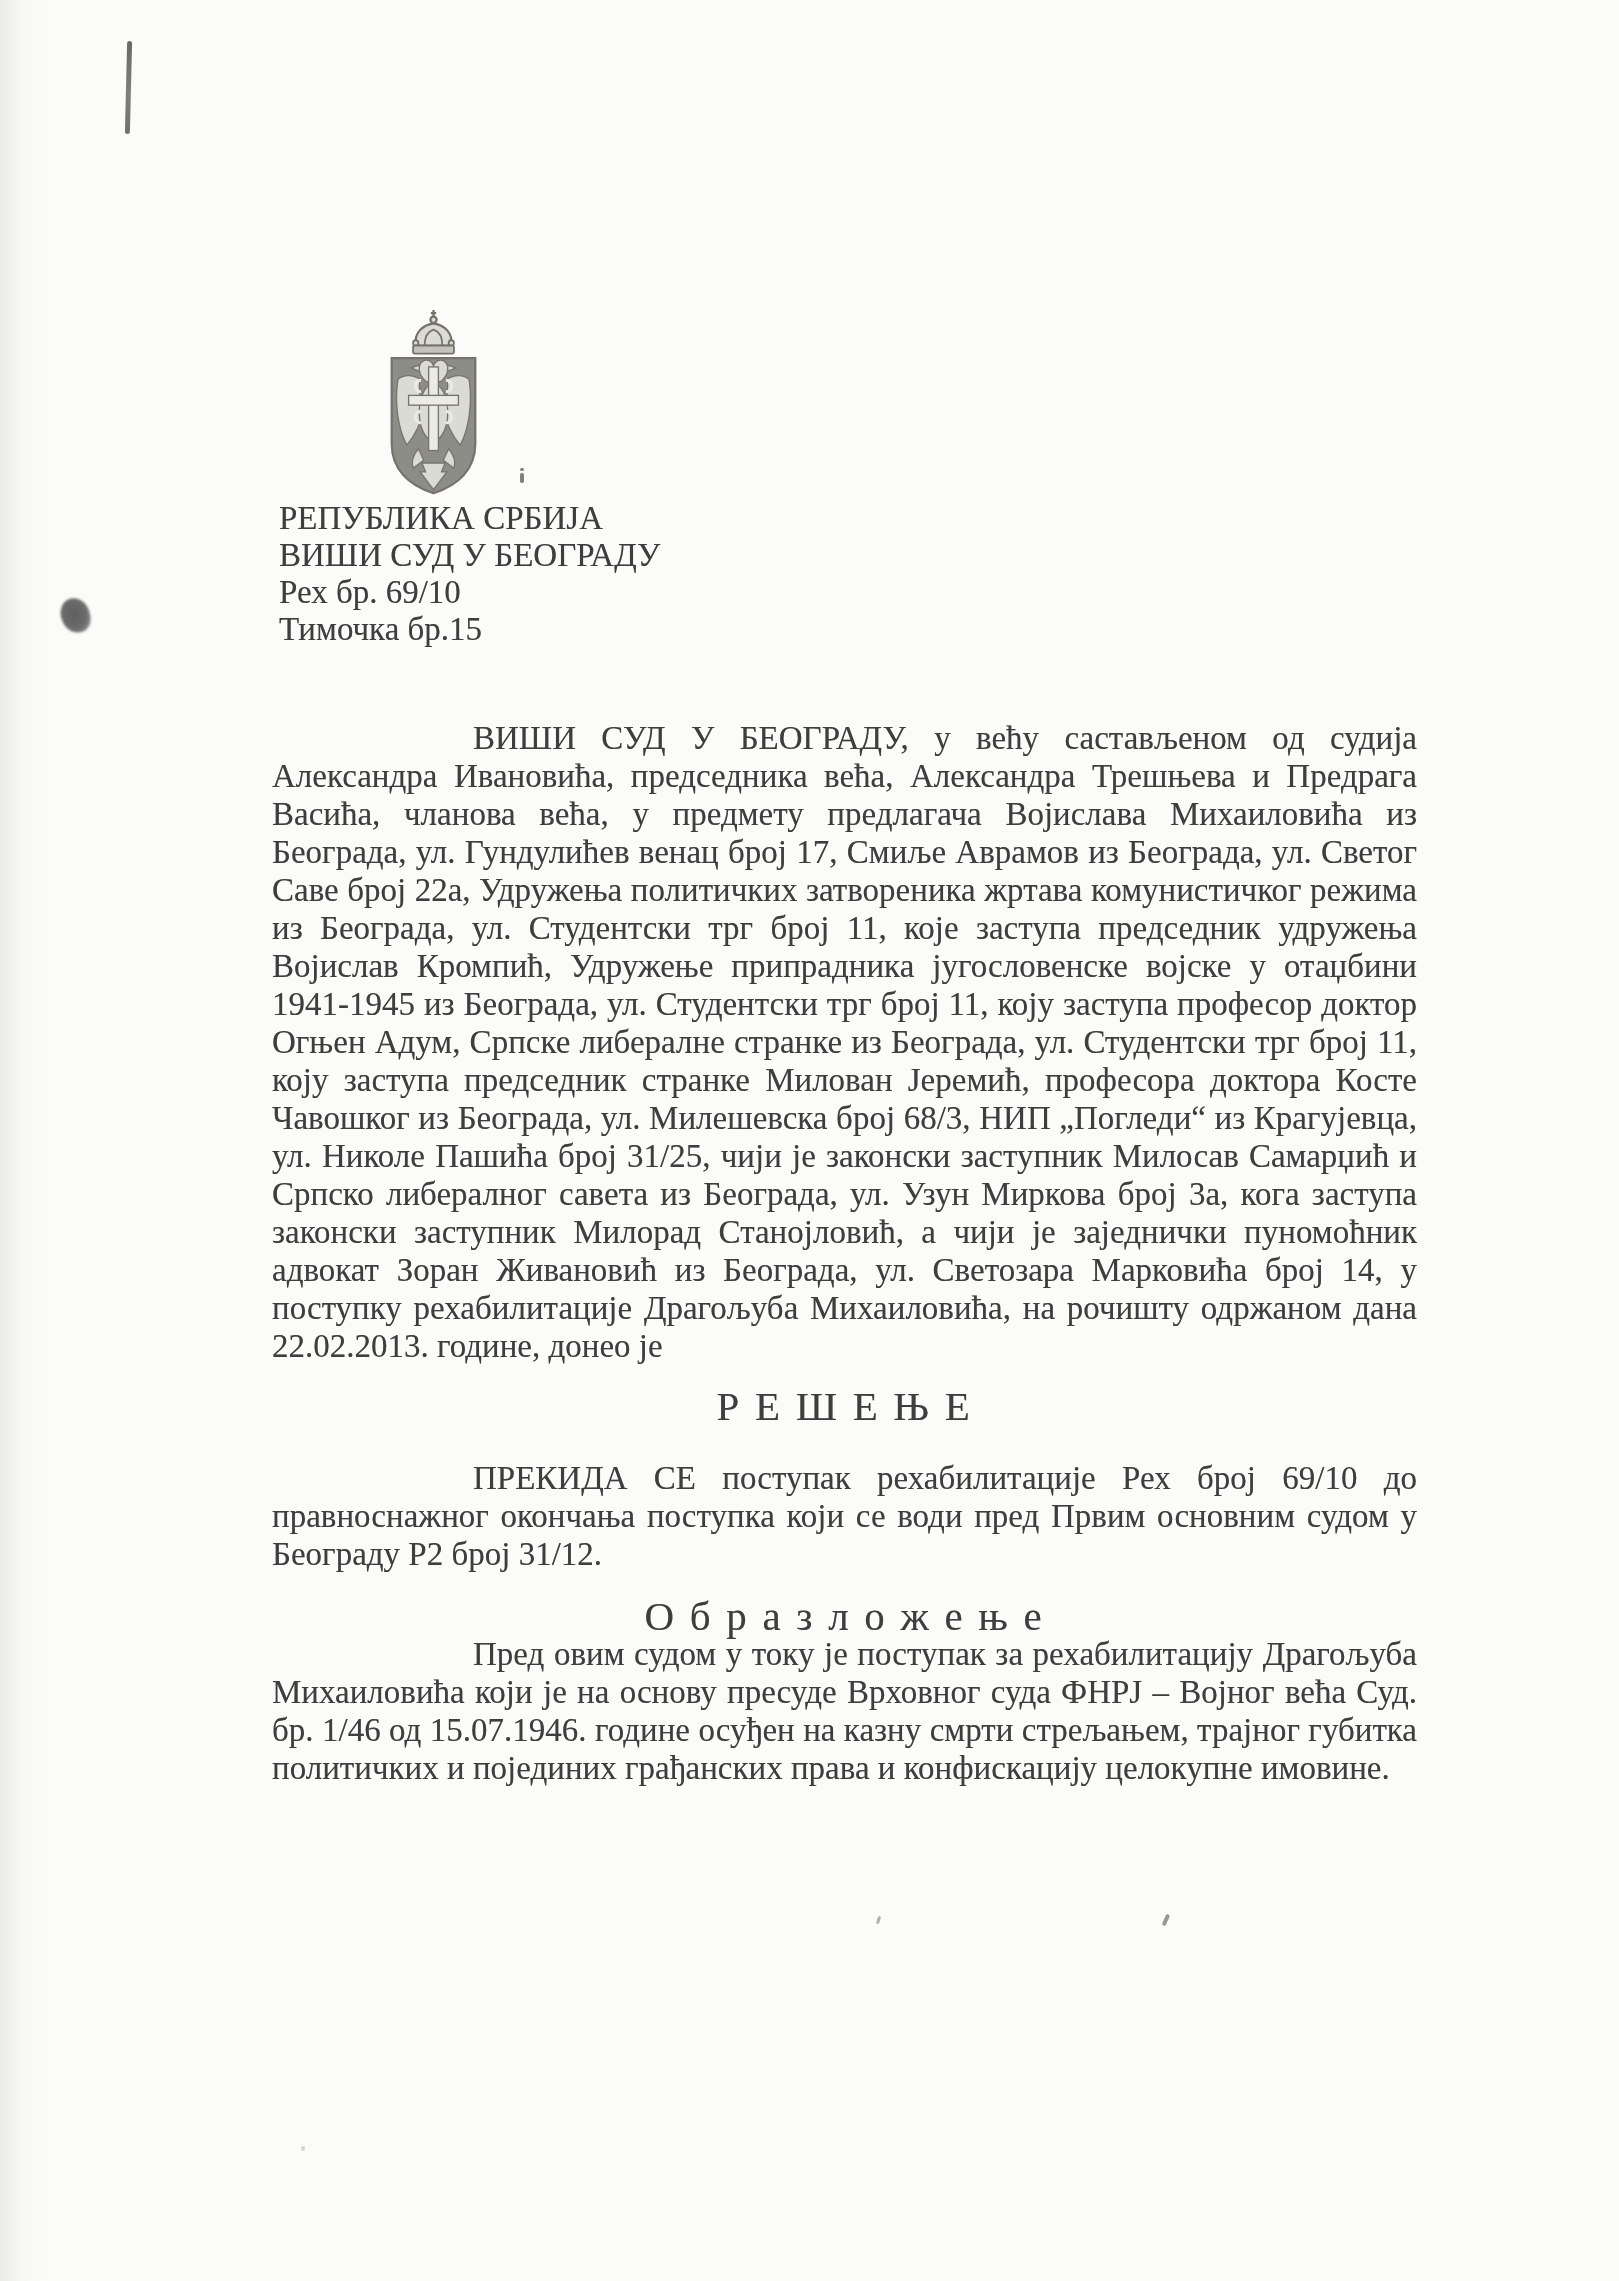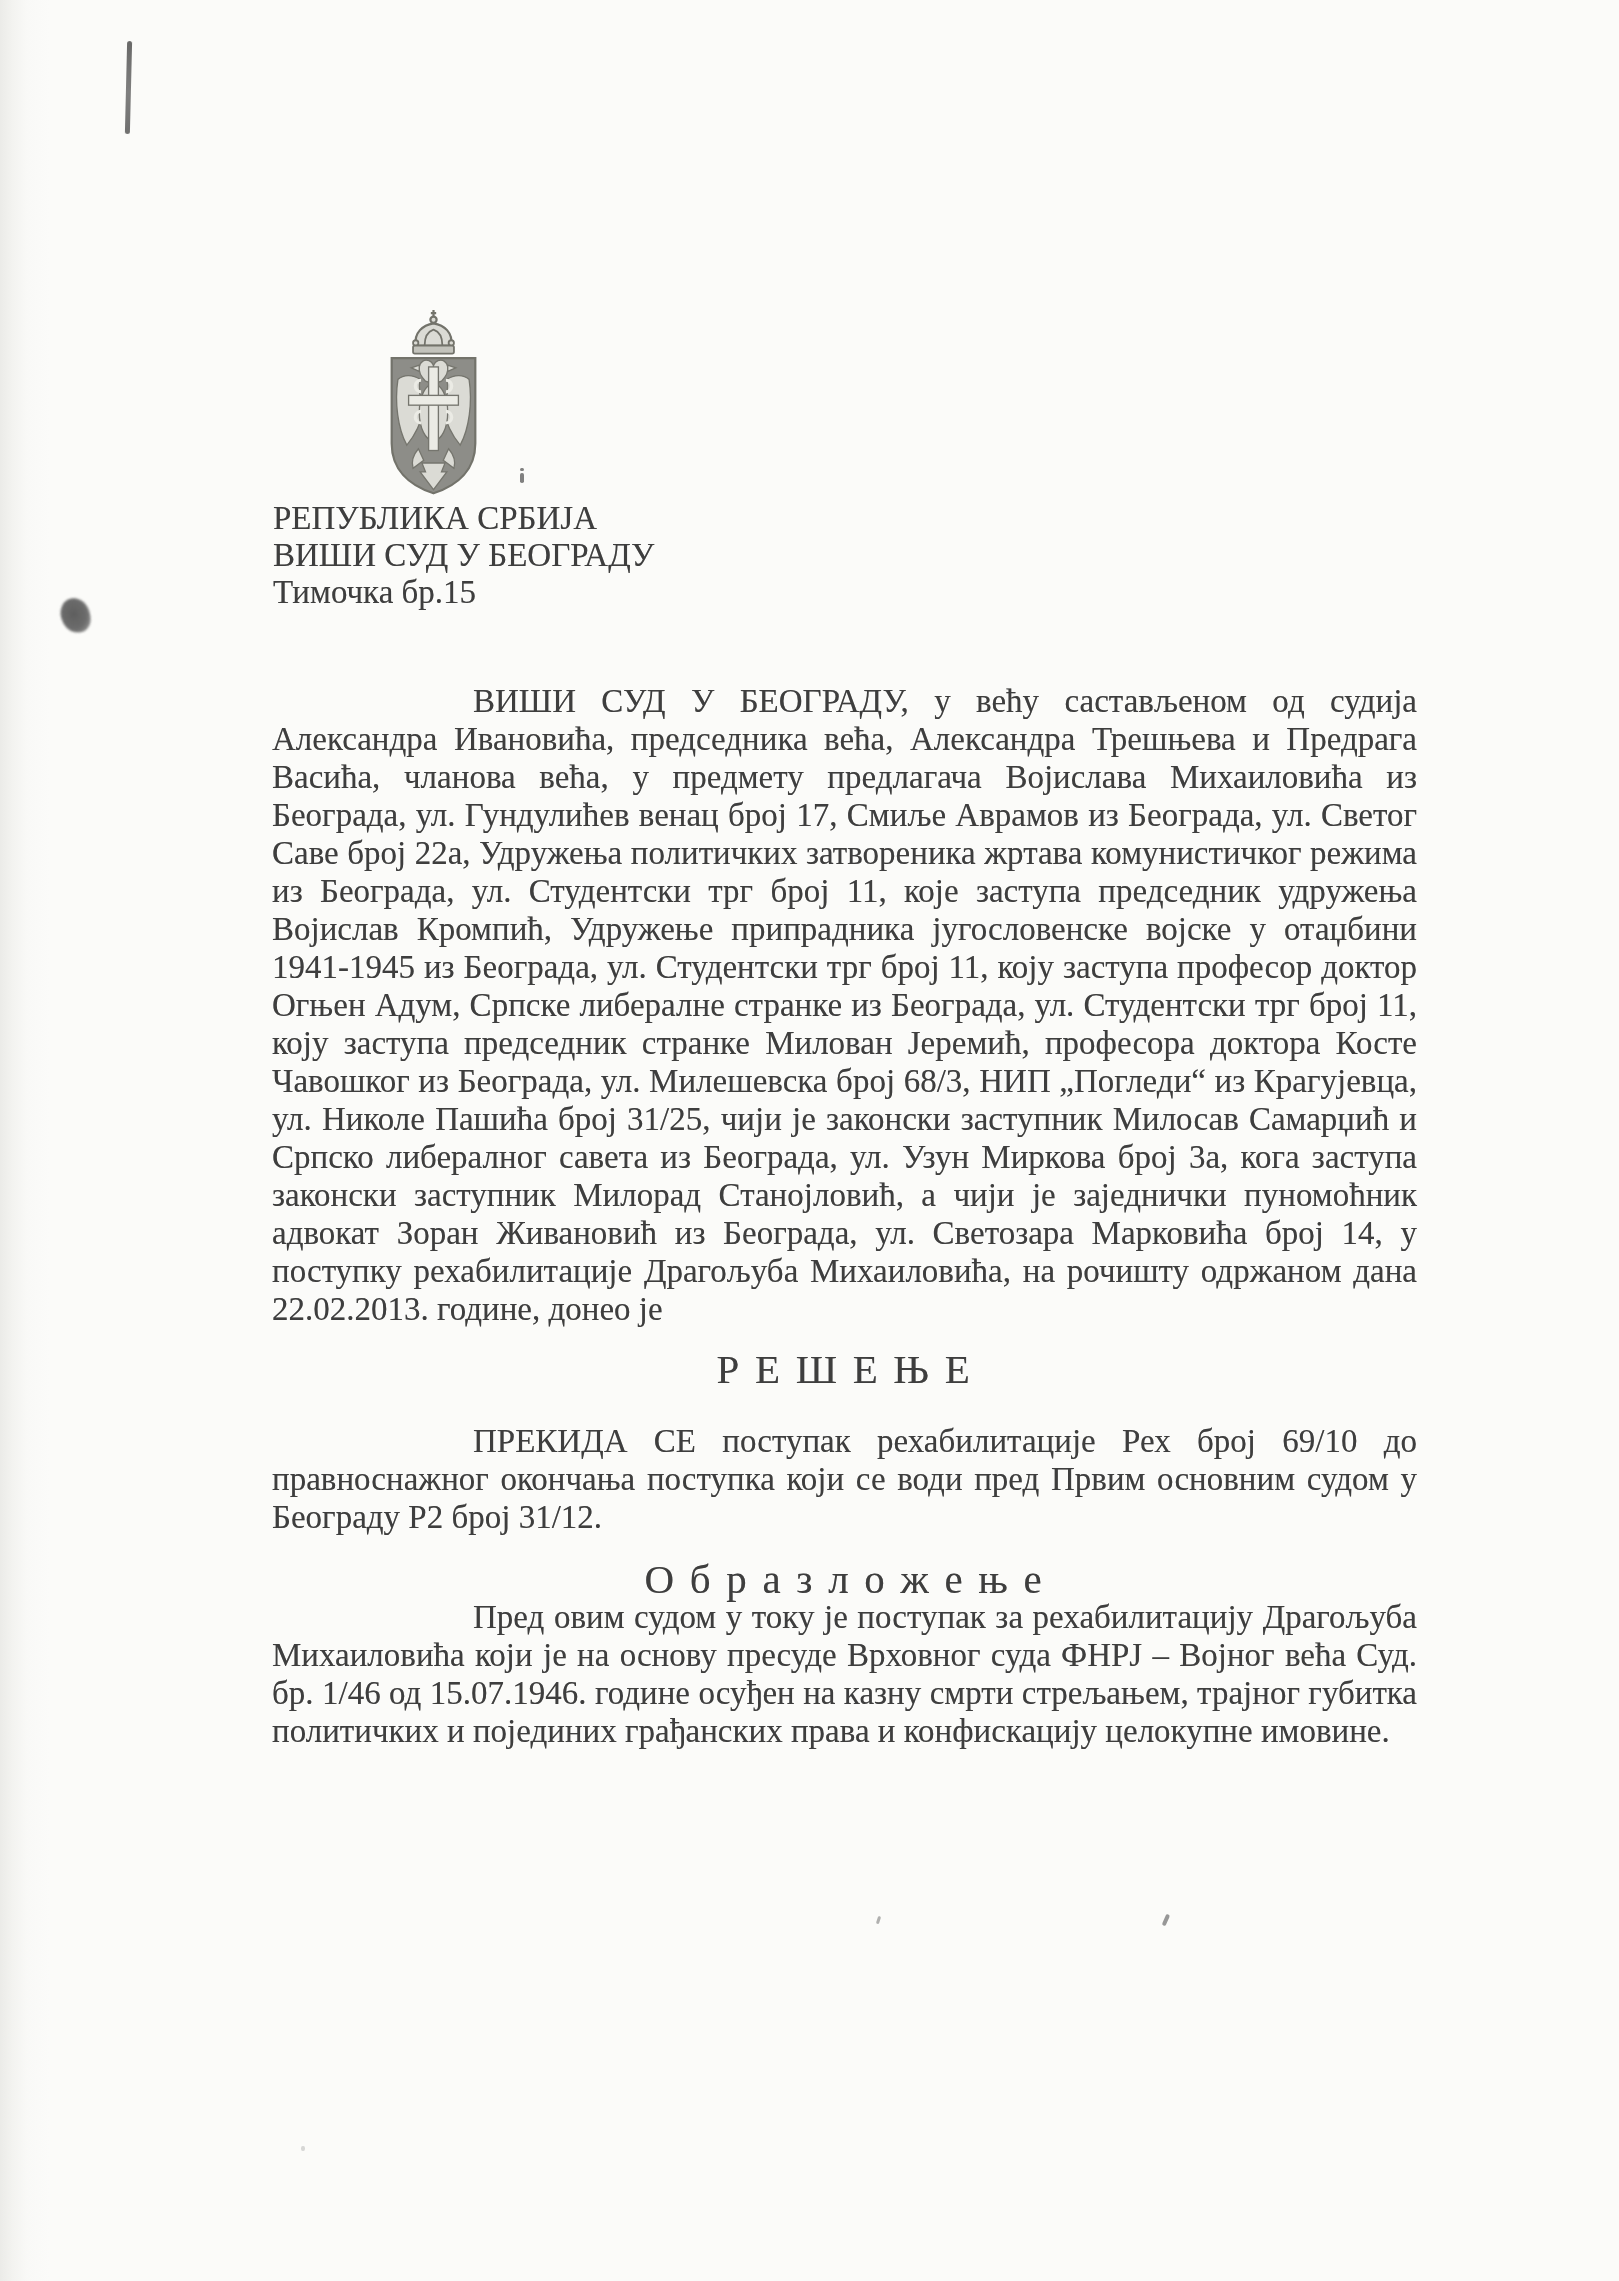--- a/index.html
+++ b/index.html
@@ -45,21 +45,21 @@
   
   .tick-mark{position:absolute;left:520px;top:473px;width:3.6px;height:9.8px;background:#585858;opacity:.75;border-radius:1.8px;}
   .tick-mark::before{content:"";position:absolute;left:0;top:-5.3px;width:3.6px;height:3.6px;background:#585858;border-radius:50%;}
   .speck{position:absolute;background:#555;border-radius:1.8px;}
   .speck-1{left:877px;top:1916px;width:2.7px;height:8px;opacity:.45;transform:rotate(18deg);}
   .speck-2{left:1164px;top:1914px;width:3.6px;height:11.6px;opacity:.6;transform:rotate(24deg);border-radius:2.7px;}
   .speck-3{left:301px;top:2146px;width:3.6px;height:4.5px;opacity:.22;border-radius:50%;}
 
   .document{position:absolute;left:272px;top:310px;width:1145px;}
   .emblem{margin-left:107px;width:109px;height:185px;filter:blur(0.4px) contrast(.96);}
-  .letterhead{margin-left:1px;margin-top:5.3px;font-size:33px;line-height:37px;white-space:nowrap;}
+  .letterhead{margin-left:7px;margin-top:5.3px;font-size:33px;line-height:37px;white-space:nowrap;}
   .letterhead div{min-height:37px;}
 
   p{margin:0;}
   .body-par{
     font-size:33px;line-height:38px;
     text-align:justify;text-justify:inter-word;
     text-shadow:0 0 0.5px rgba(62,62,62,.45);
   }
   .letterhead,.heading{text-shadow:0 0 0.5px rgba(62,62,62,.45);}
   .indent{text-indent:201px;}
@@ -122,20 +122,21 @@
             <path d="M47 114 a6.5 6.5 0 1 0 0 13"></path>
             <path d="M75 114 a6.5 6.5 0 1 1 0 13"></path>
           </g>
         </g>
       </svg>
     </div>
 
     <div class="letterhead">
       <div>РЕПУБЛИКА СРБИЈА</div>
       <div>ВИШИ СУД У БЕОГРАДУ</div>
+      <div>Рех бр. 69/10</div>
       <div>Тимочка бр.15</div>
     </div>
 
     <p class="body-par indent par-intro">ВИШИ СУД У БЕОГРАДУ, у већу састављеном од судија Александра Ивановића, председника већа, Александра Трешњева и Предрага Васића, чланова већа, у предмету предлагача Војислава Михаиловића из Београда, ул. Гундулићев венац број 17, Смиље Аврамов из Београда, ул. Светог Саве број 22а, Удружења политичких затвореника жртава комунистичког режима из Београда, ул. Студентски трг број 11, које заступа председник удружења Војислав Кромпић, Удружење припрадника југословенске војске у отаџбини 1941-1945 из Београда, ул. Студентски трг број 11, коју заступа професор доктор Огњен Адум, Српске либералне странке из Београда, ул. Студентски трг број 11, коју заступа председник странке Милован Јеремић, професора доктора Косте Чавошког из Београда, ул. Милешевска број 68/3, НИП „Погледи“ из Крагујевца, ул. Николе Пашића број 31/25, чији је законски заступник Милосав Самарџић и Српско либералног савета из Београда, ул. Узун Миркова број 3а, кога заступа законски заступник Милорад Станојловић, а чији је заједнички пуномоћник адвокат Зоран Живановић из Београда, ул. Светозара Марковића број 14, у поступку рехабилитације Драгољуба Михаиловића, на рочишту одржаном дана 22.02.2013. године, донео је</p>
 
     <div class="heading heading-ruling">Р Е Ш Е Њ Е</div>
 
     <p class="body-par indent par-ruling">ПРЕКИДА СЕ поступак рехабилитације Рех број 69/10 до правноснажног окончања поступка који се води пред Првим основним судом у Београду Р2 број 31/12.</p>
 
     <div class="heading heading-reasoning">О б р а з л о ж е њ е</div>

